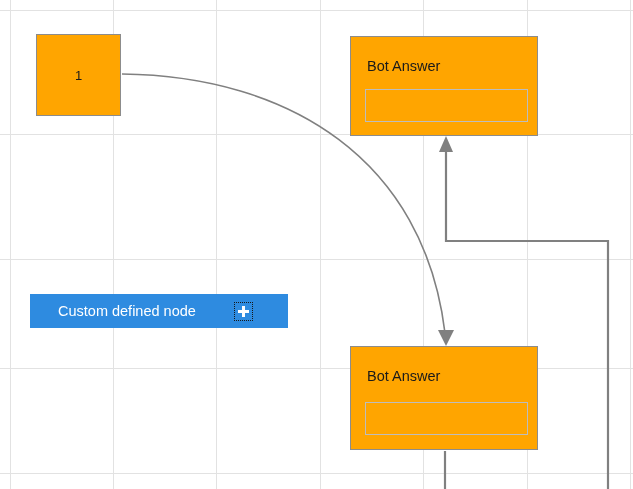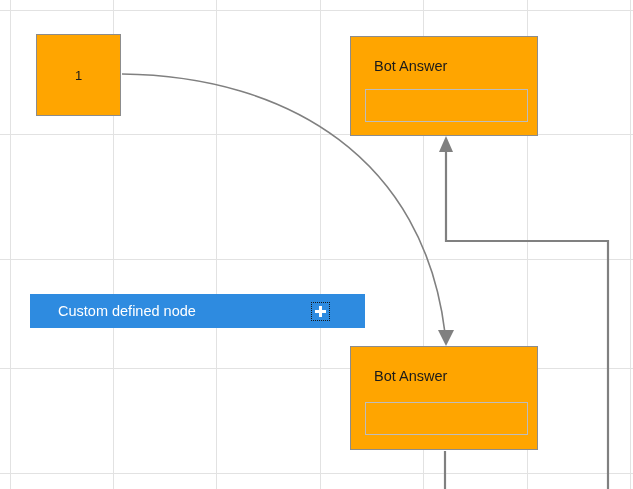--- a/index.html
+++ b/index.html
@@ -54,42 +54,42 @@
     justify-content: center;
   }
   .node-start-label {
     font-size: 13px;
     color: #1a1a1a;
     line-height: 1;
   }
 
   .node-bot-title {
     position: absolute;
-    left: 23px;
+    left: 16px;
     top: 22px;
     font-size: 14.5px;
     color: #1a1a1a;
     line-height: 1.1;
     white-space: nowrap;
   }
   .node-bot-slot {
     position: absolute;
     left: 14px;
     right: 9px;
     height: 33px;
     border: 1px solid #bdbdbd;
     background: transparent;
   }
 
   
   #palette-item {
     position: absolute;
     left: 30px;
     top: 294px;
-    width: 335px;
+    width: 258px;
     height: 34px;
     background: #2e8be0;
     display: flex;
     align-items: center;
     padding: 0 14px 0 28px;
   }
   #palette-item-label {
     color: #ffffff;
     font-size: 14.5px;
     line-height: 1;

